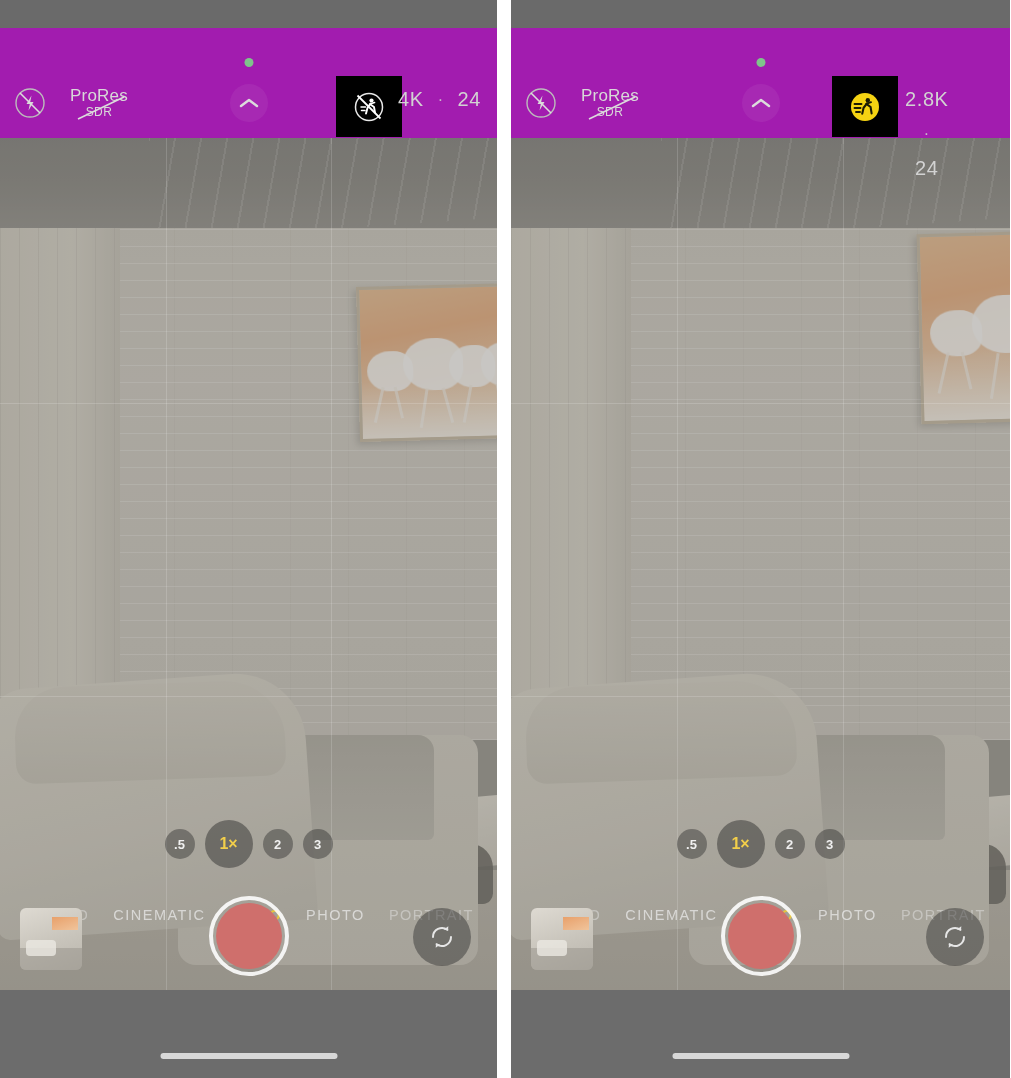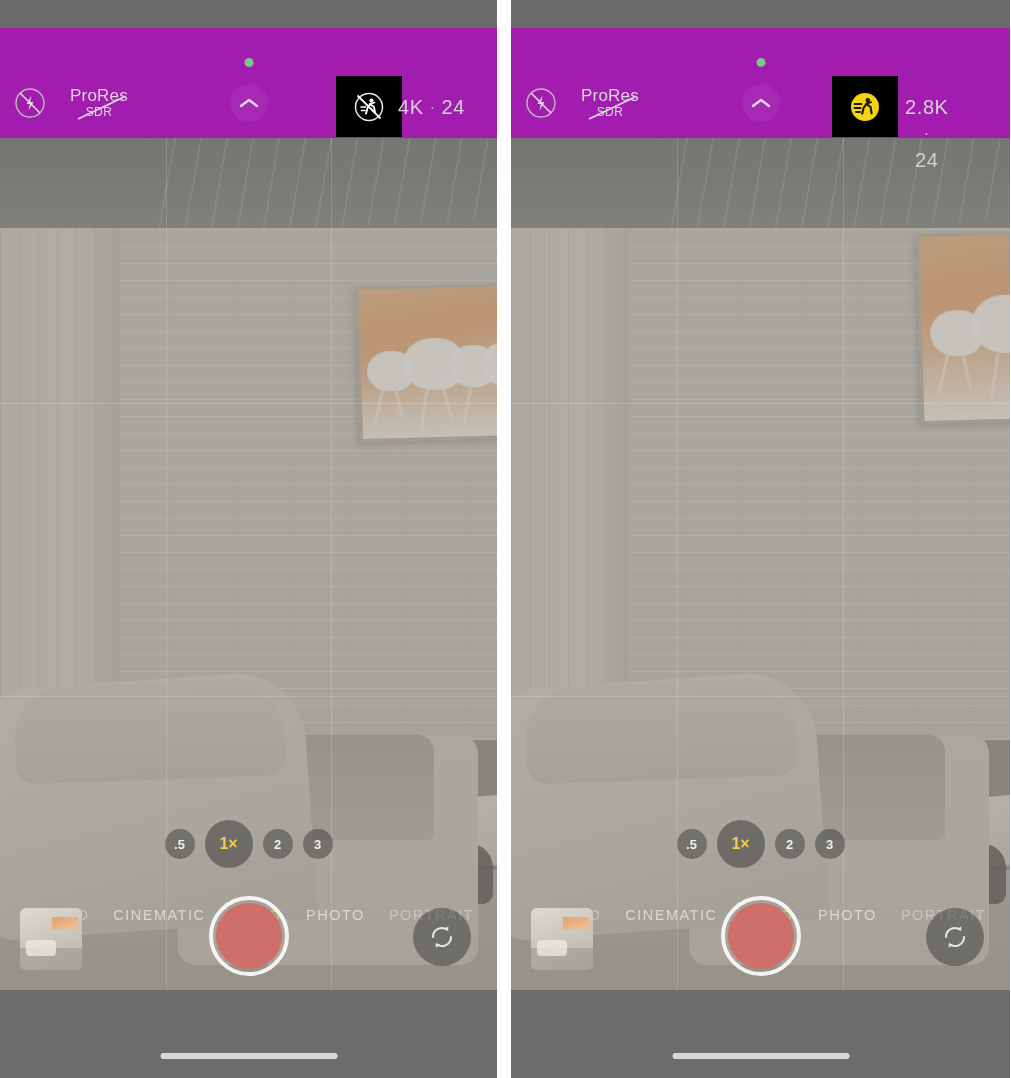--- a/index.html
+++ b/index.html
@@ -77,26 +77,26 @@
     position: absolute;
     width: 66px; height: 61px;
     background: #000000;
     display: flex; align-items: center; justify-content: center;
   }
   .panel.left  .action-chip { left: 336px; top: 48px; }
   .panel.right .action-chip { left: 321px; top: 48px; }
 
   .res-text {
     position: absolute;
-    top: 68px;
+    top: 60px;
     color: #d2d2d2;
     font-size: 20px;
     letter-spacing: .6px;
     white-space: nowrap;
-    display: flex; align-items: center; gap: 6px;
+    display: flex; align-items: center; gap: 14px;
   }
   .panel.left  .res-text { left: 398px; }
   .panel.right .res-text { left: 394px; flex-direction: column; }
   .res-text .dot { font-size: 16px; opacity: .85; }
 
   
   .viewfinder {
     position: absolute; left: 0; right: 0;
     top: 110px; bottom: 88px;
     overflow: hidden;

